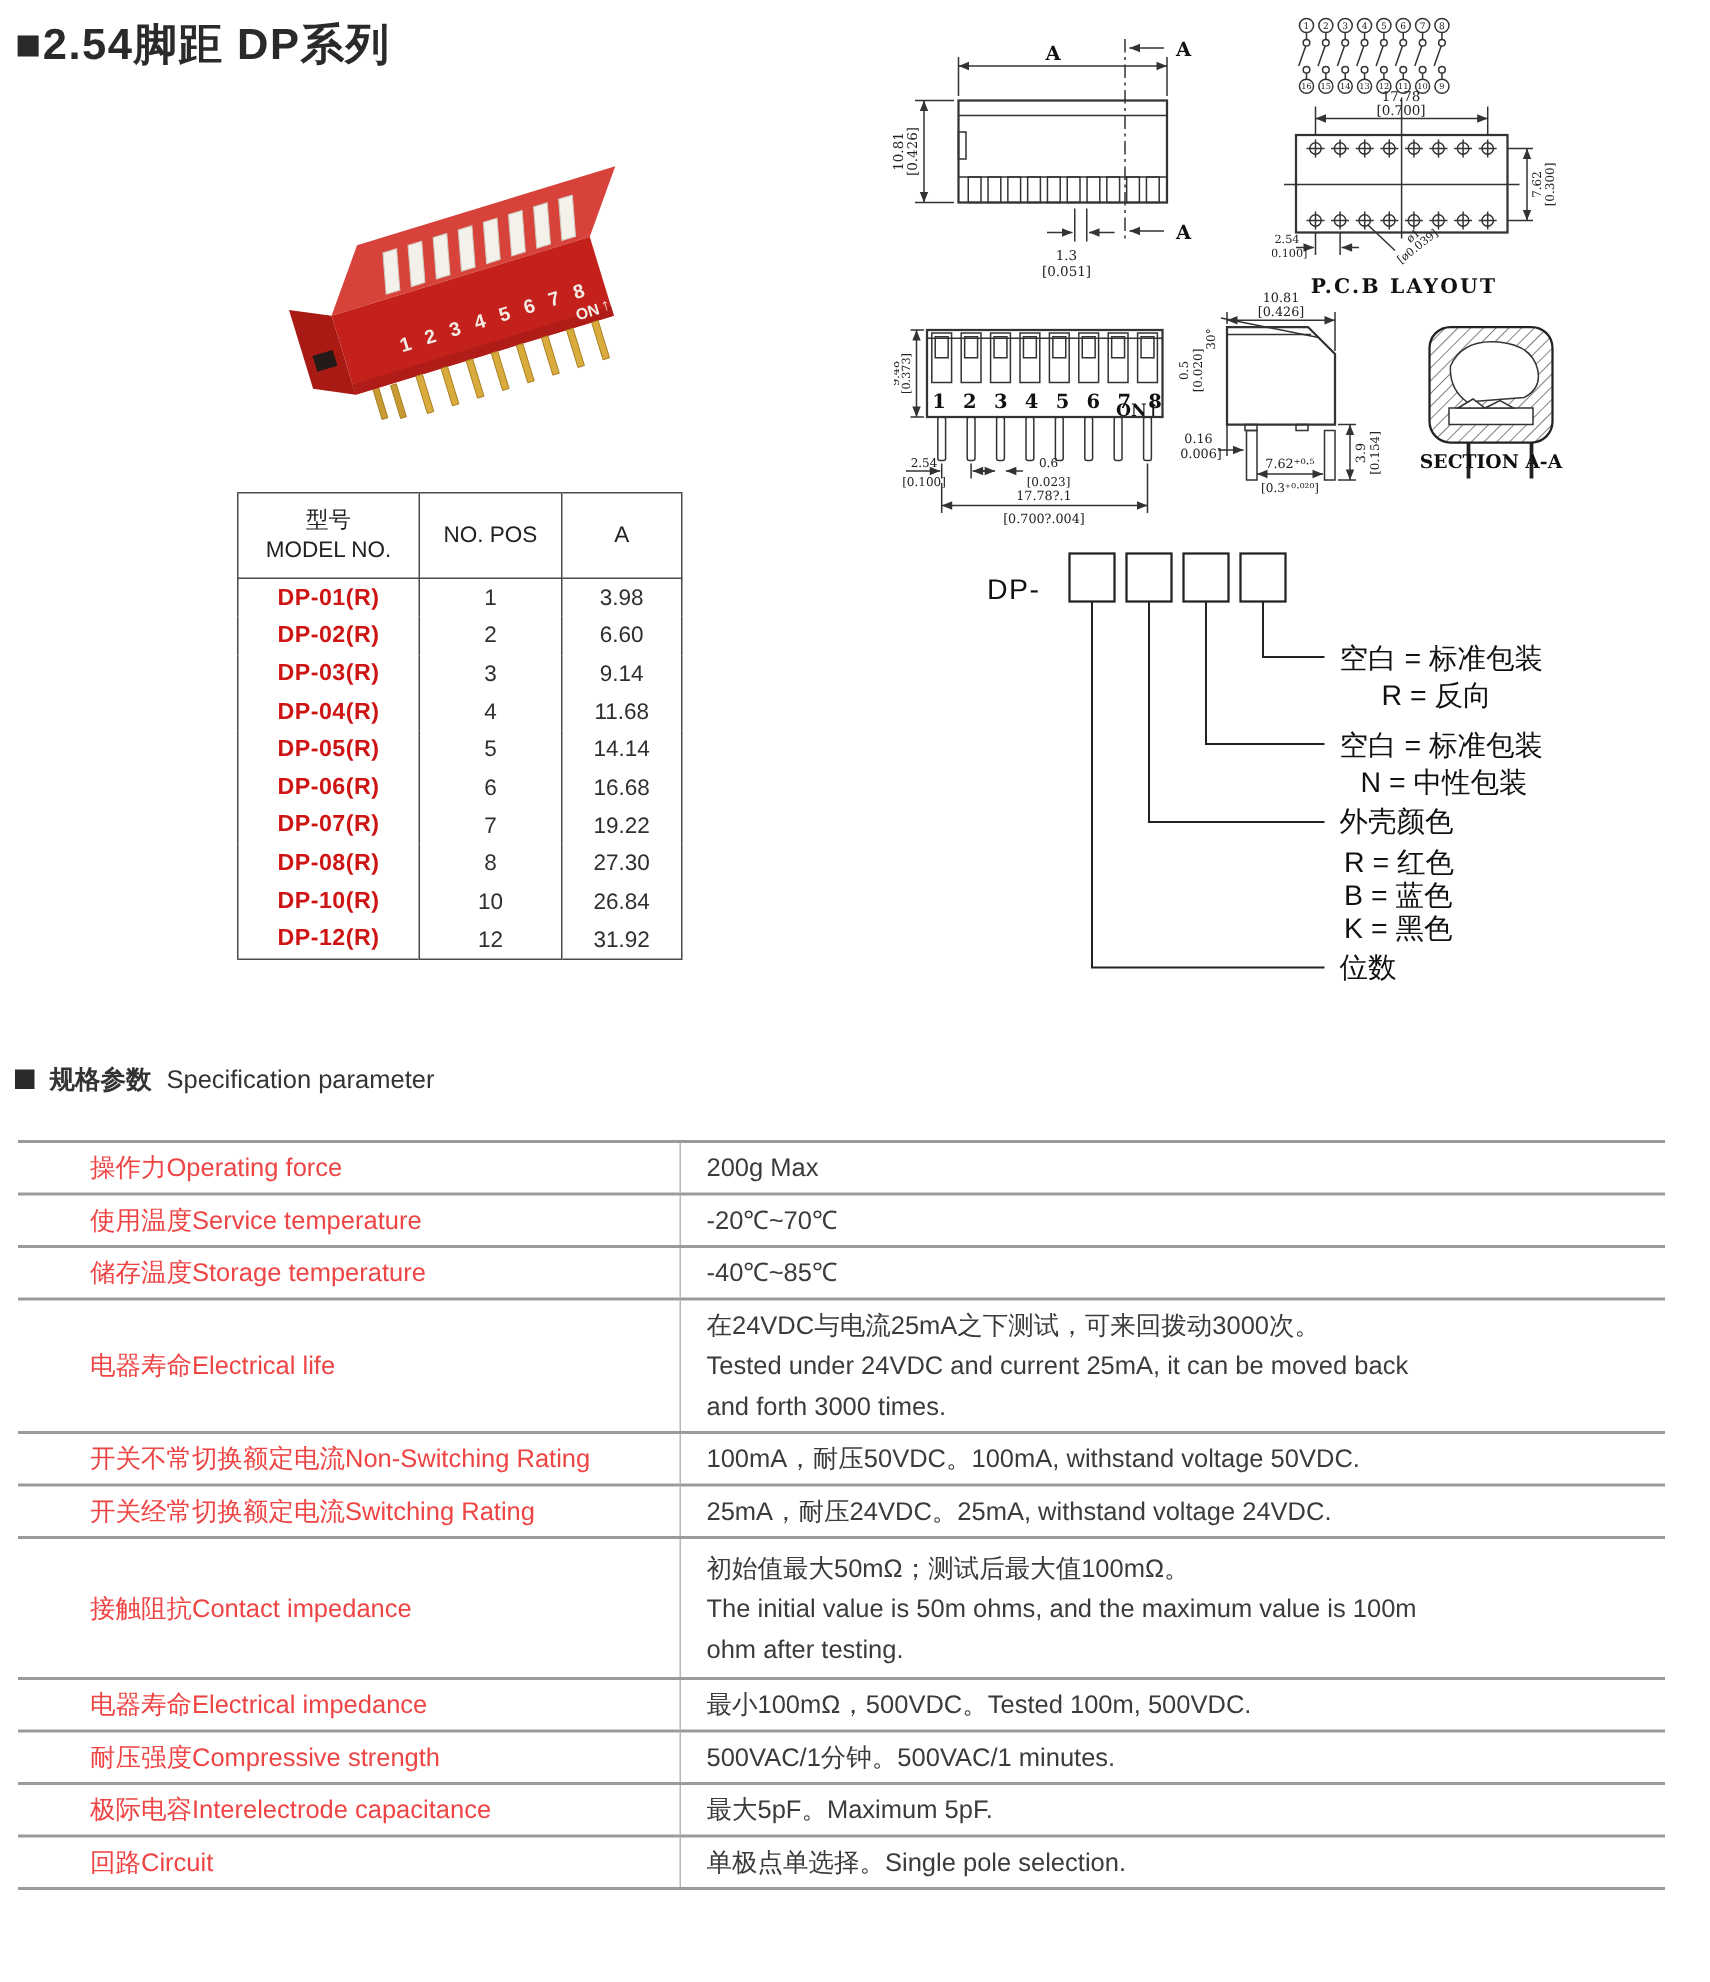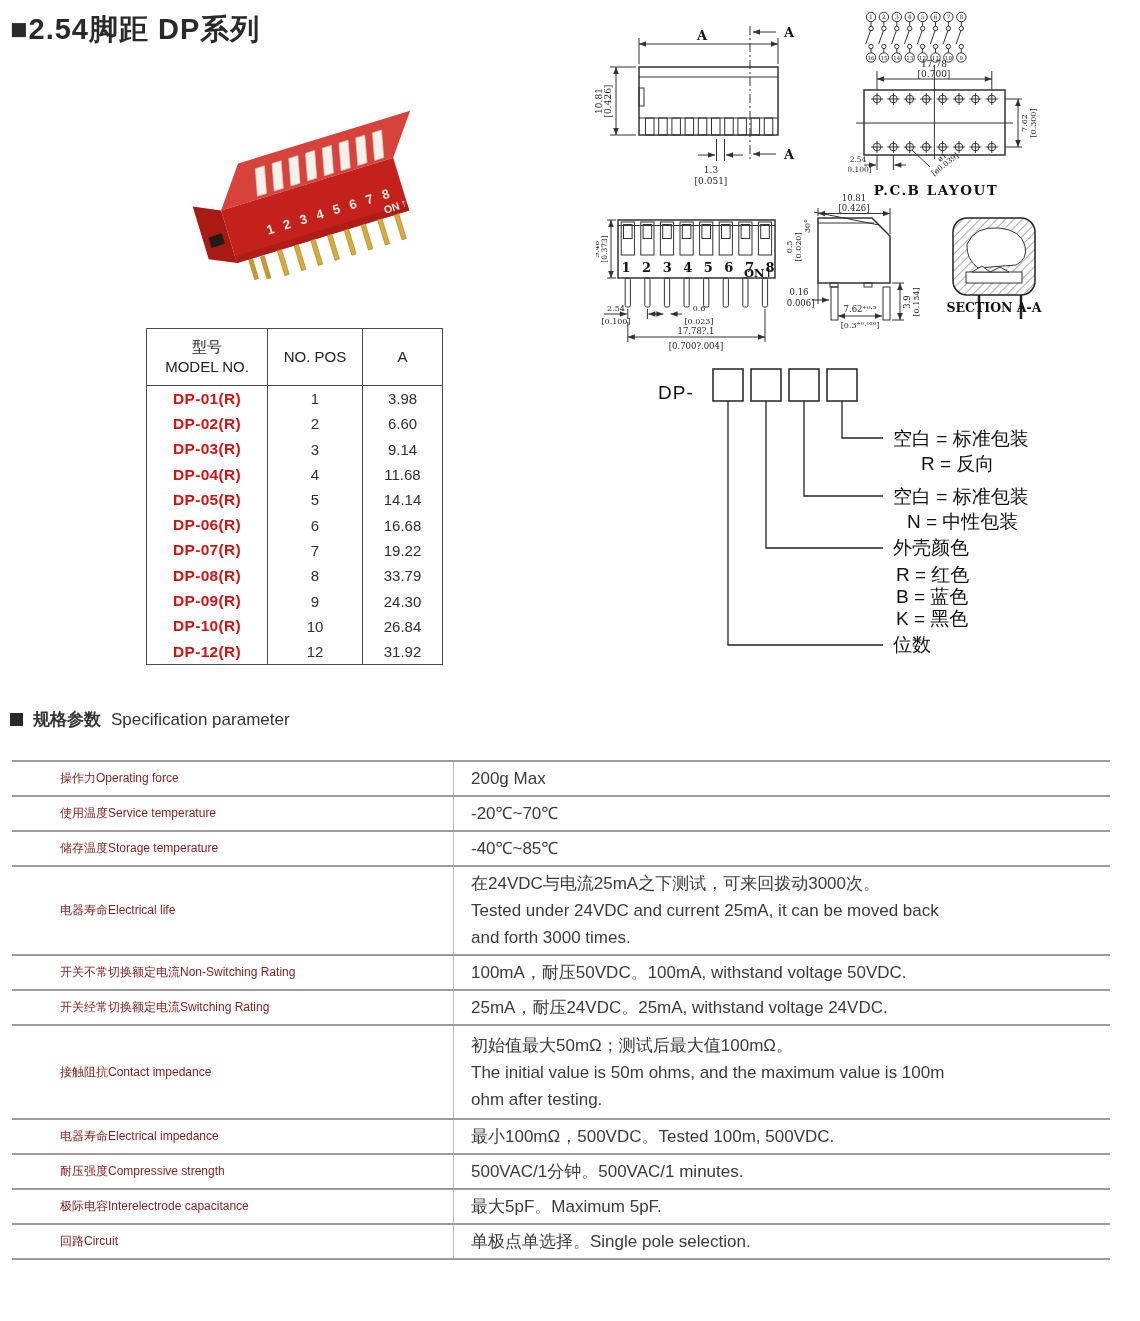--- a/index.html
+++ b/index.html
@@ -6,34 +6,34 @@
   #page{position:relative;width:1140px;height:1321px;background:#fff;overflow:hidden;
         font-family:"Liberation Sans",sans-serif;color:#333;}
   
   #main-title{position:absolute;left:10px;top:10px;font-size:29px;font-weight:bold;
               color:#2a2a2a;letter-spacing:1px;}
   #spec-title{position:absolute;left:10px;top:708px;font-size:17px;color:#333;
               display:flex;align-items:center;gap:10px;}
   #spec-title .sq{width:13px;height:13px;background:#2a2a2a;display:inline-block;}
   #spec-title .cn{font-weight:bold;}
   
-  #model-table{position:absolute;left:146px;top:328px;border-collapse:collapse;
+  #model-table{position:absolute;left:158px;top:328px;border-collapse:collapse;
                table-layout:fixed;width:296px;}
   #model-table th,#model-table td{border-left:1.5px solid #4a4a4a;border-right:1.5px solid #4a4a4a;
                text-align:center;padding:0;}
   #model-table{border:1.5px solid #4a4a4a;}
   #model-table thead th{border-bottom:1.5px solid #4a4a4a;height:56px;font-size:15px;
                font-weight:normal;color:#222;line-height:1.35;}
   #model-table tbody td{height:25.3px;font-size:15px;color:#2f2f2f;}
   #model-table tbody td.mod{color:#cf1414;font-weight:bold;font-size:15.5px;letter-spacing:.3px;}
   
   #spec-table{position:absolute;left:12px;top:760px;width:1098px;border-top:2px solid #9b9b9b;}
   .spec-row{display:flex;border-bottom:2px solid #9b9b9b;align-items:stretch;}
   .spec-label{width:441px;display:flex;align-items:center;padding-left:48px;box-sizing:border-box;
-              font-size:12px;color:#7f1d1d;}
+              font-size:17px;color:#ef4444;}
   .spec-value{flex:1;display:flex;align-items:center;border-left:1.5px solid #b8b8b8;
               padding:3px 6px 3px 17px;box-sizing:border-box;font-size:17px;color:#3b3b3b;
               white-space:pre-line;line-height:27px;}
   .h30{min-height:30px}.h31{min-height:31px}.h84{min-height:84px}.h92{min-height:92px}
   
   .drw{position:absolute;}
   .dim{font-family:"DejaVu Serif",serif;fill:#222;}
   .dl{font-family:"DejaVu Serif",serif;fill:#111;font-weight:bold;}
   .thin{stroke:#333;stroke-width:1;fill:none;}
   .body{stroke:#333;stroke-width:1.5;fill:none;}
@@ -457,26 +457,21 @@
           <td>16.68</td>
         </tr>
       <tr>
           <td class="mod">DP-07(R)</td>
           <td>7</td>
           <td>19.22</td>
         </tr>
       <tr>
           <td class="mod">DP-08(R)</td>
           <td>8</td>
-          <td>33.79</td>
-        </tr>
-      <tr>
-          <td class="mod">DP-09(R)</td>
-          <td>9</td>
-          <td>24.30</td>
+          <td>27.30</td>
         </tr>
       <tr>
           <td class="mod">DP-10(R)</td>
           <td>10</td>
           <td>26.84</td>
         </tr>
       <tr>
           <td class="mod">DP-12(R)</td>
           <td>12</td>
           <td>31.92</td>

